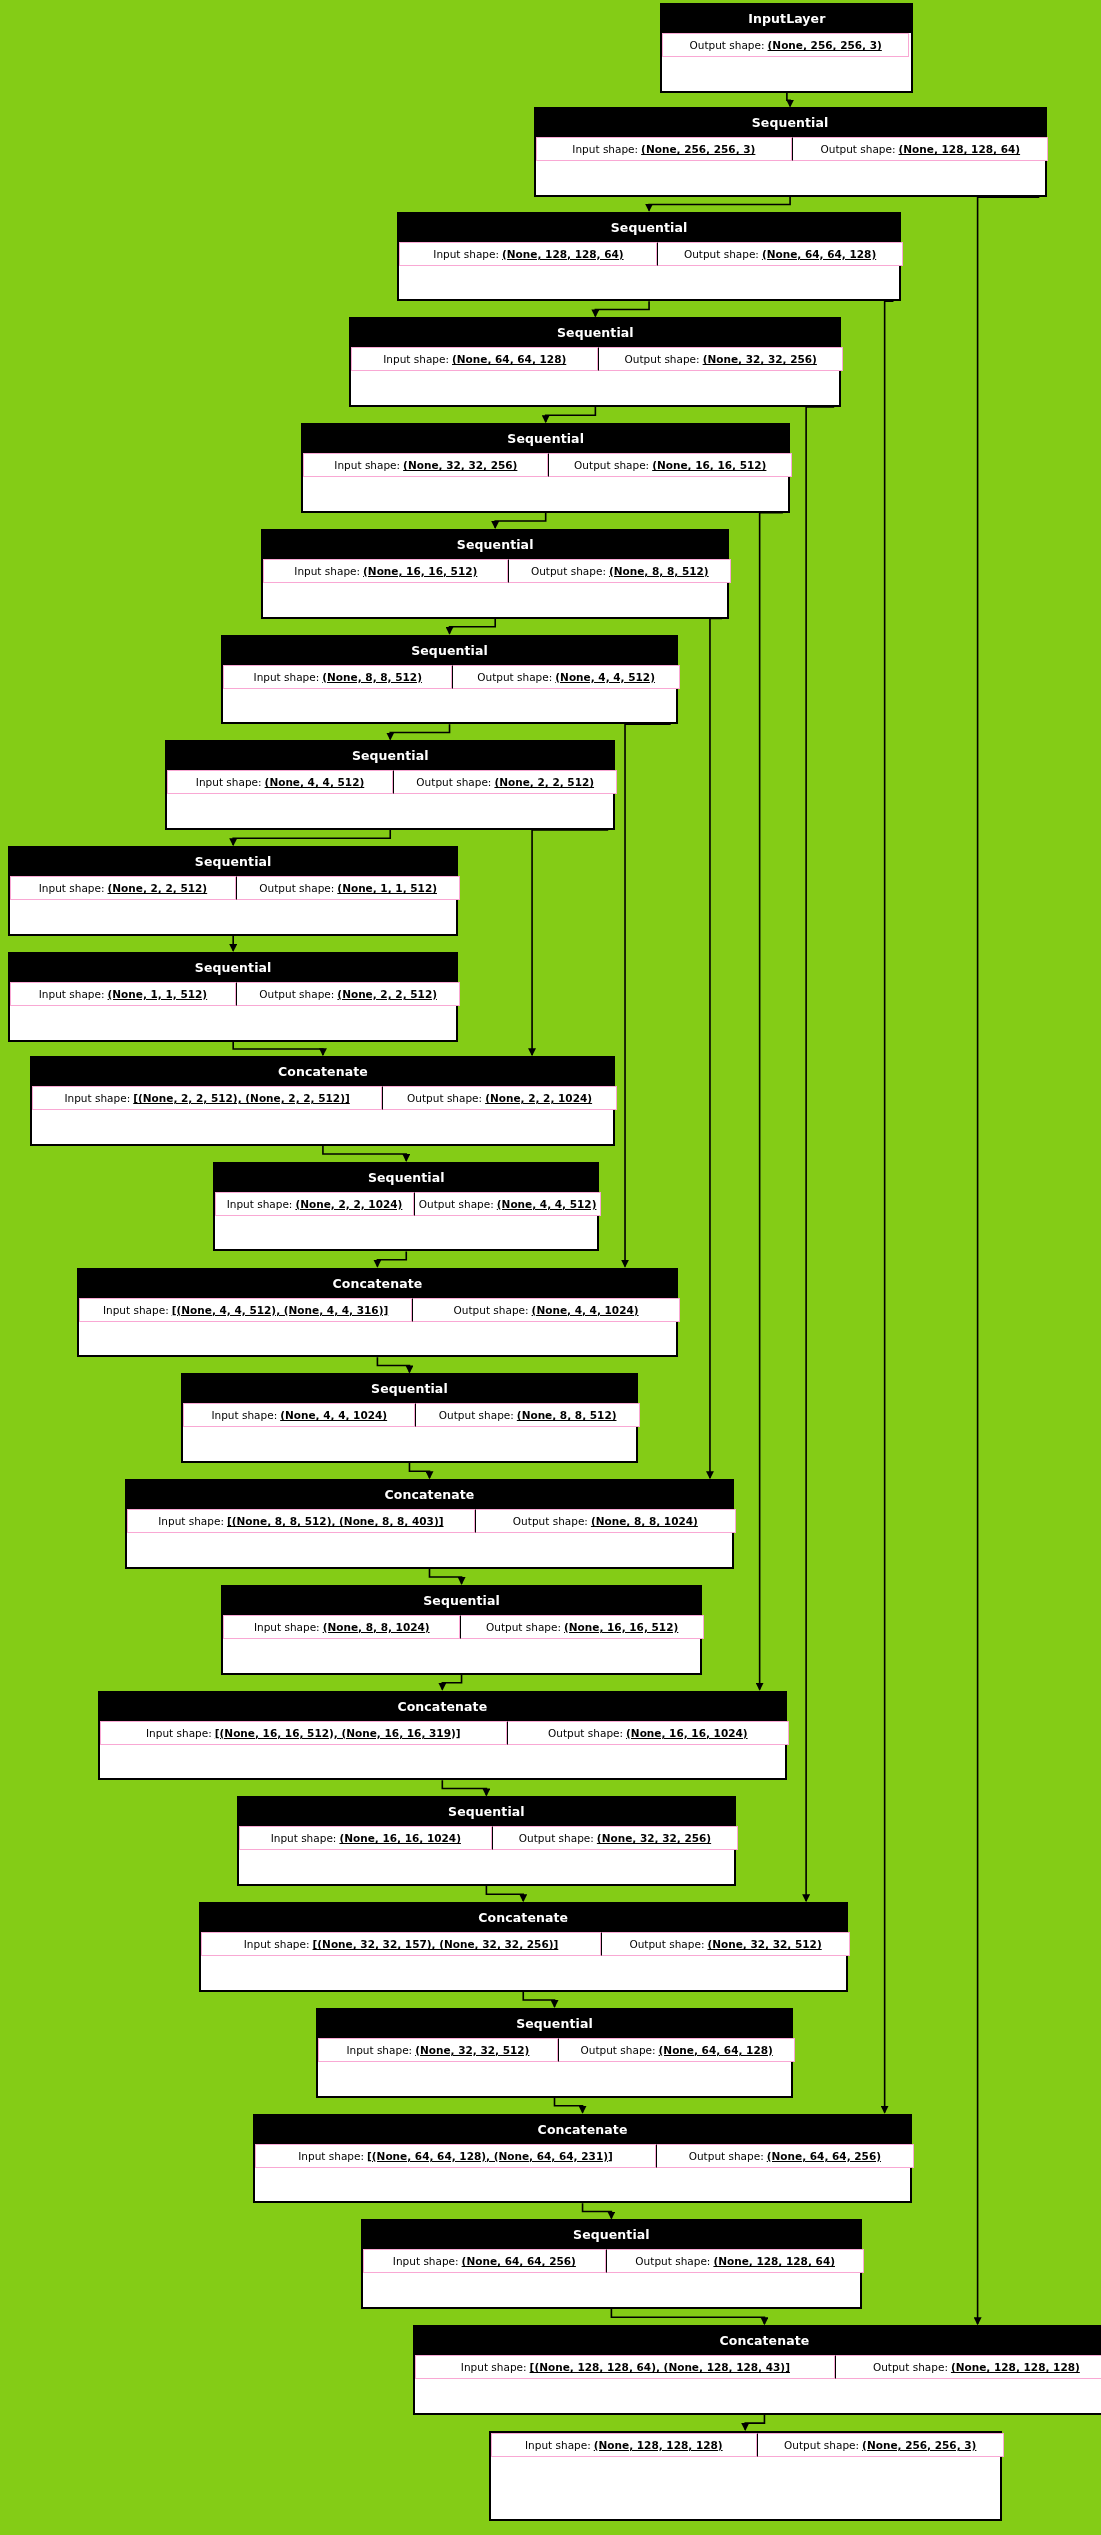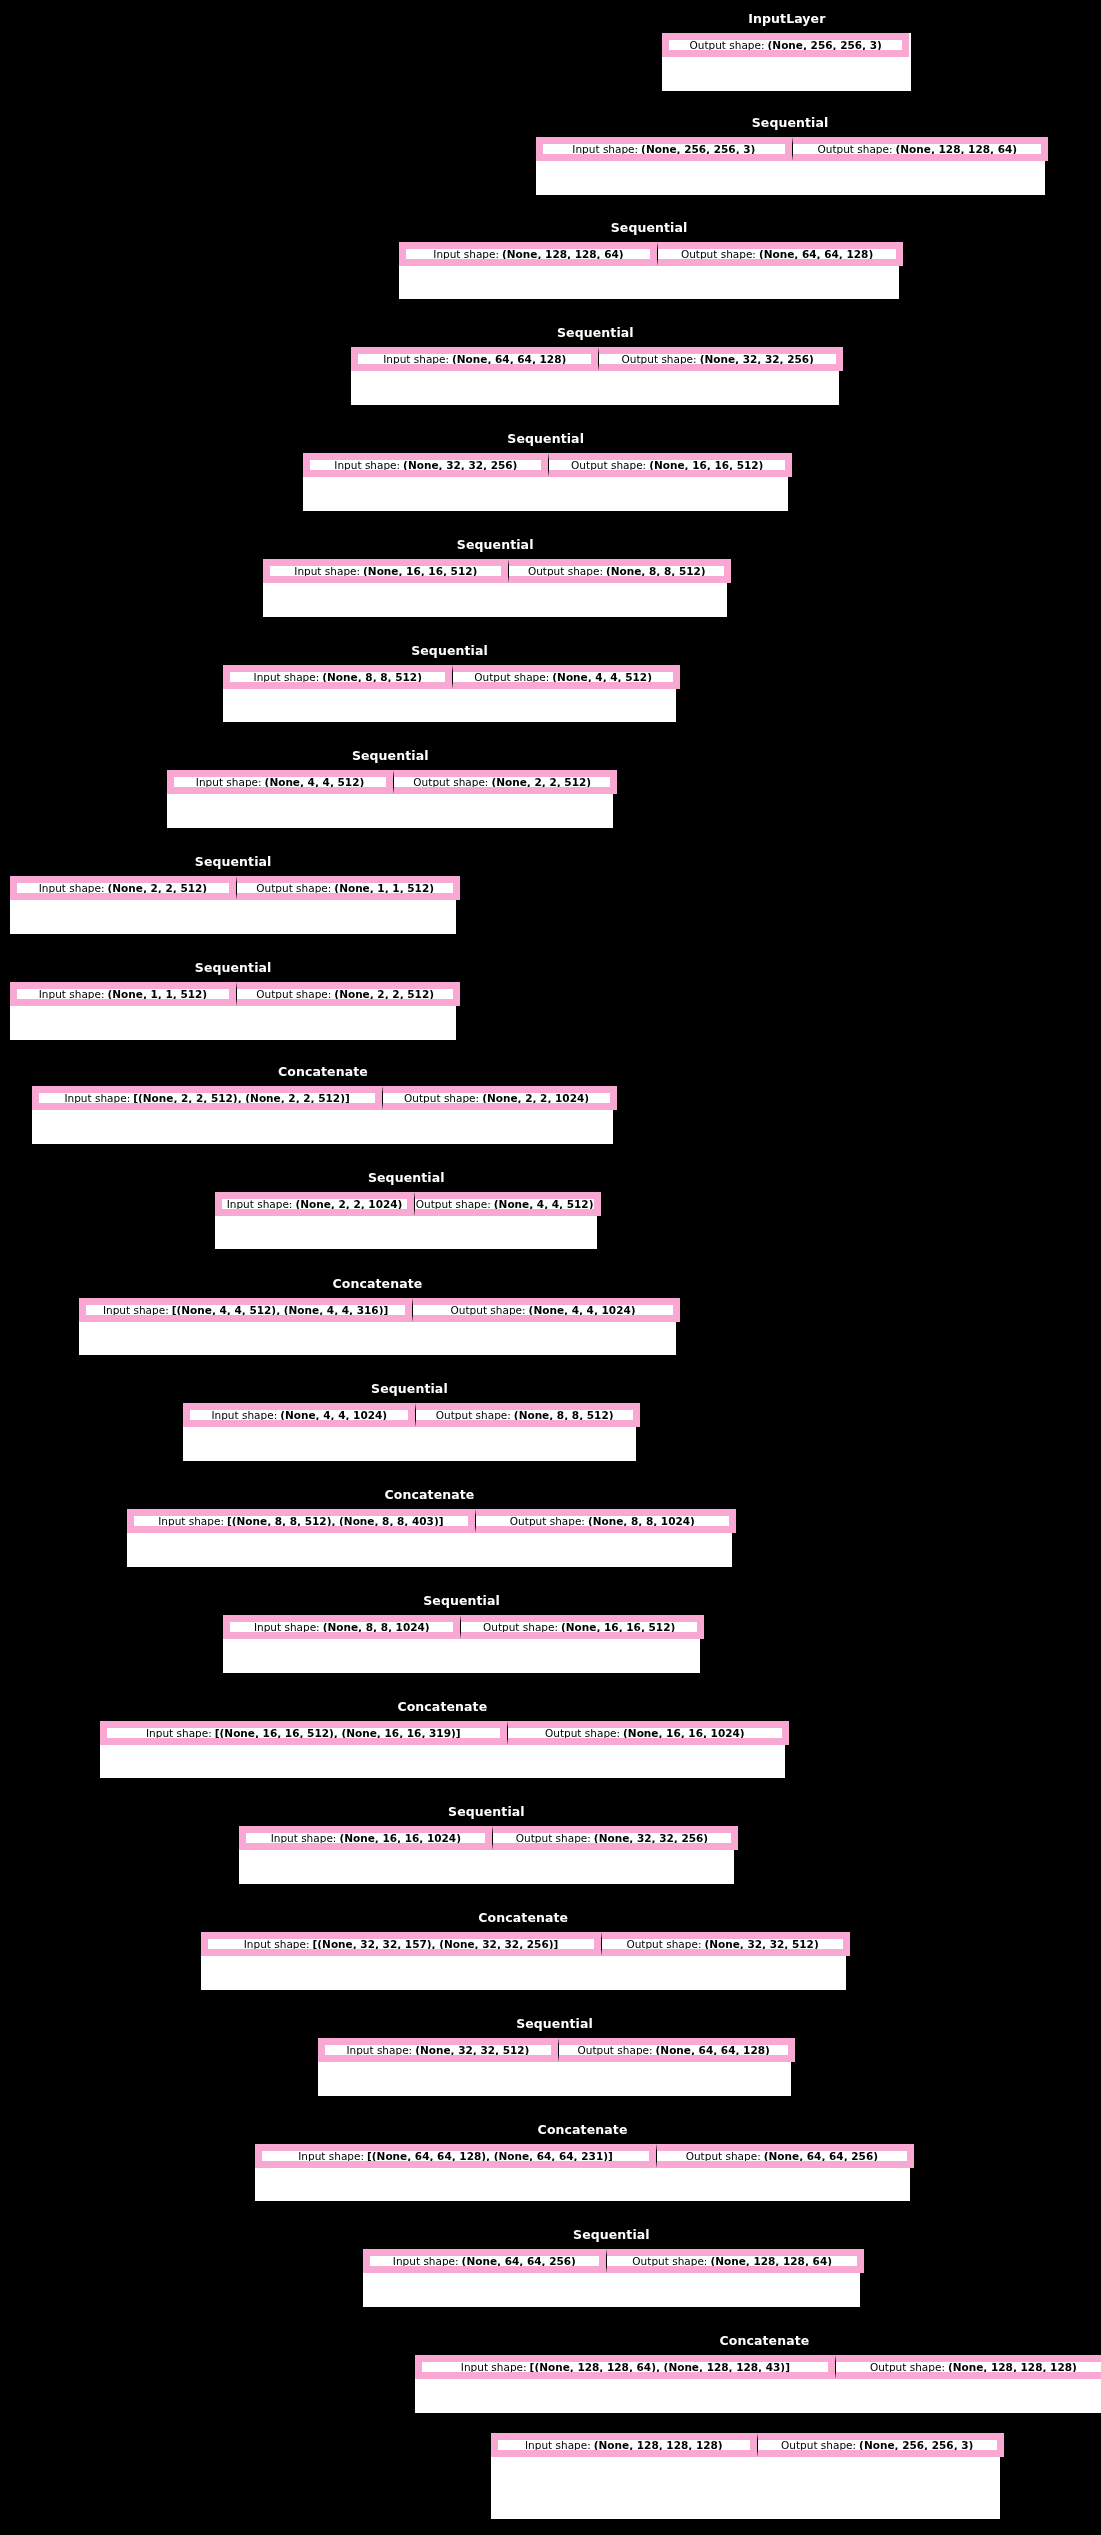--- a/index.html
+++ b/index.html
@@ -4,21 +4,21 @@
 <style>
   html,body{margin:0;padding:0;background:#ffffff;}
   body{
     font-family:"DejaVu Sans", sans-serif;
     -webkit-font-smoothing:antialiased;
   }
   #canvas{
     position:relative;
     width:1101px;
     height:2535px;
-    background:#000000;
+    background:#84cc16;
     overflow:hidden;
   }
   #wires{
     position:absolute;
     left:0; top:0;
     width:1101px; height:2535px;
     pointer-events:none;
     z-index:1;
   }
   .node{
@@ -48,21 +48,21 @@
   .cell{
     flex:0 0 auto;
     box-sizing:border-box;
     display:flex;
     align-items:center;
     justify-content:center;
     font-size:10.5px;
     color:#000000;
     white-space:nowrap;
     padding:0 6px;
-    border:7px solid #f9a8d4;
+    border:1px solid #f9a8d4;
     background:#ffffff;
     overflow:hidden;
   }
   .cell + .cell{ border-left:1px solid #000000; }
   .cell .lbl{ font-weight:normal; }
   .cell .val{ font-weight:bold; padding-left:3px;text-decoration:underline; }
 </style>
 </head>
 <body>
 

